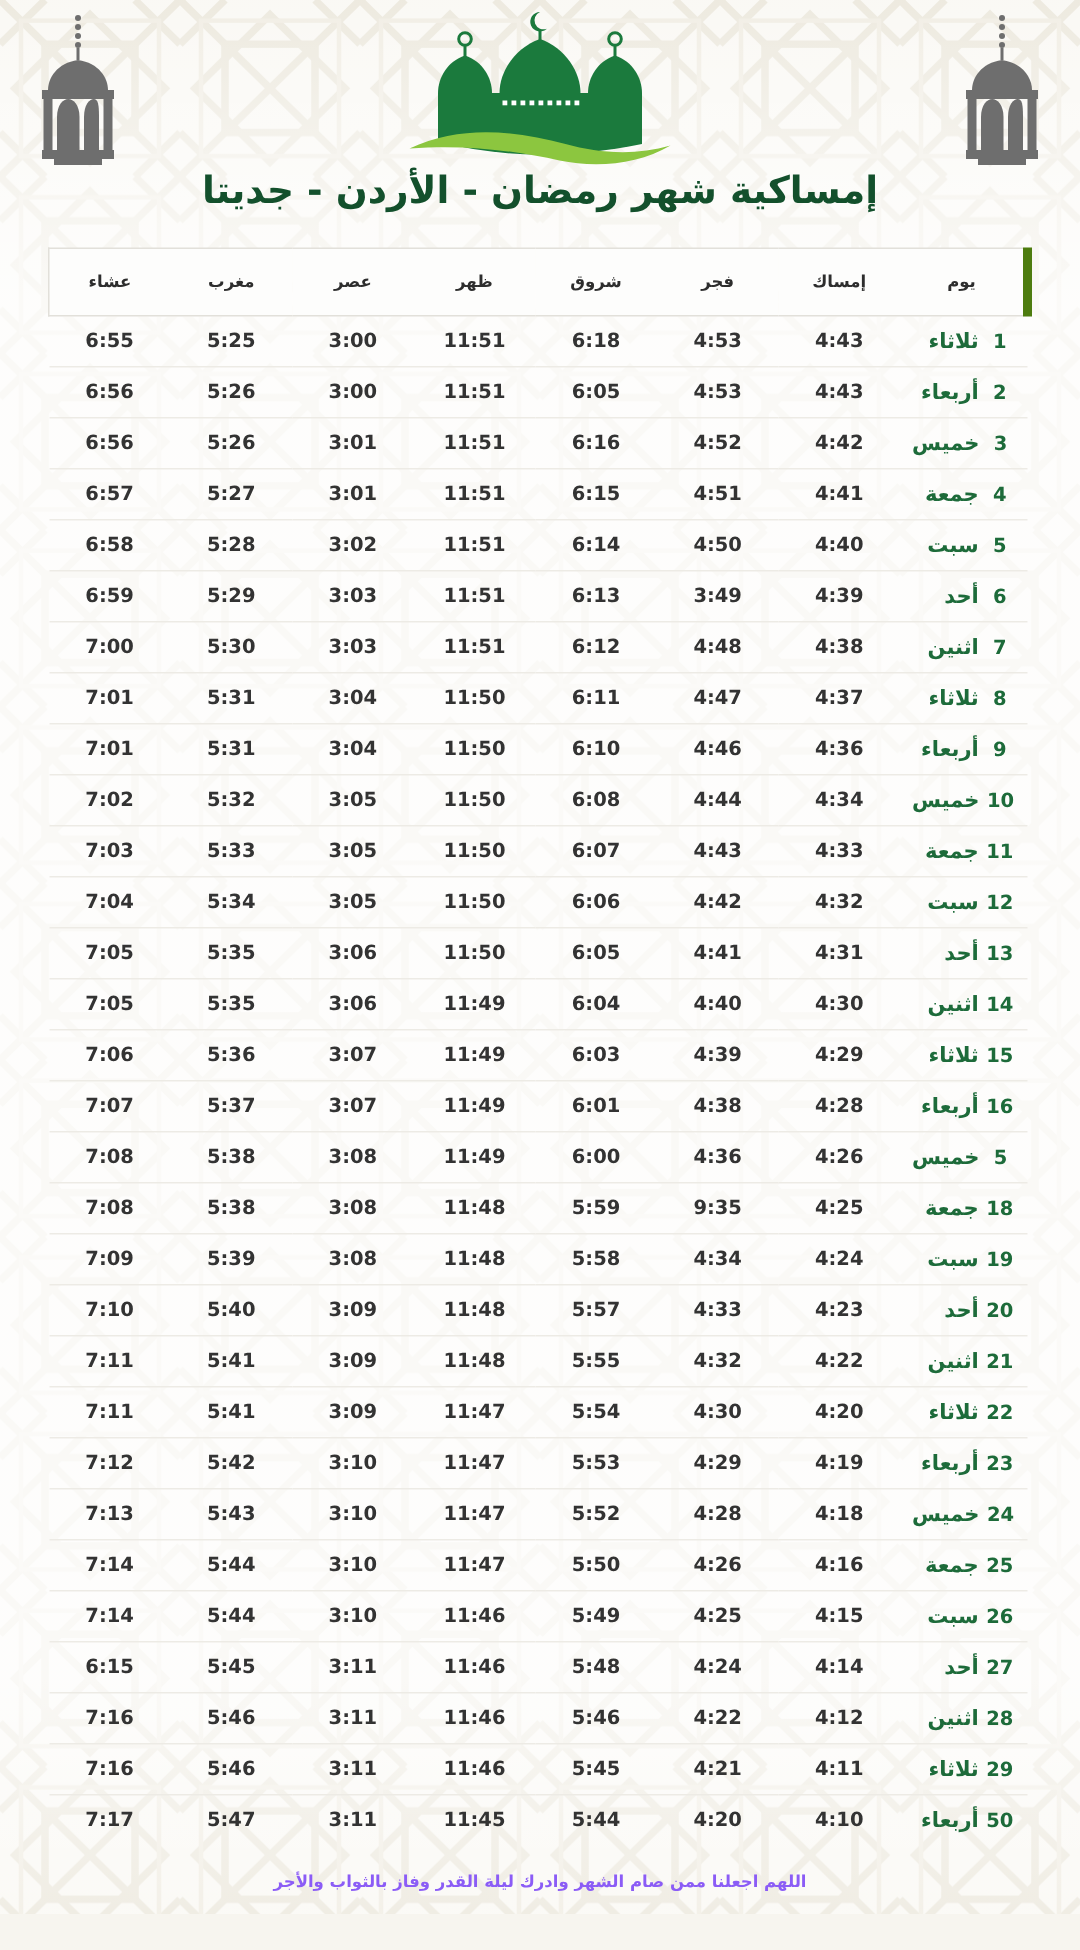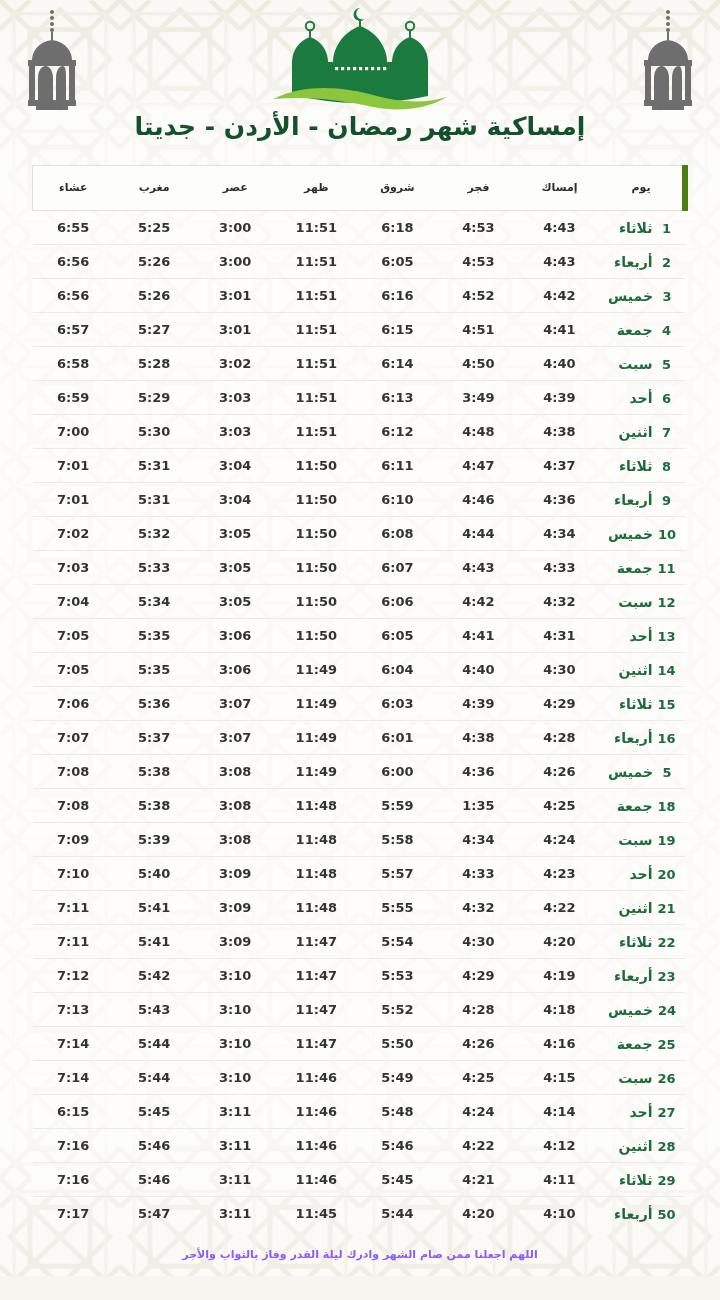--- a/index.html
+++ b/index.html
@@ -472,21 +472,21 @@
               <td>4:36</td>
               <td>6:00</td>
               <td>11:49</td>
               <td>3:08</td>
               <td>5:38</td>
               <td>7:08</td>
             </tr>
             <tr>
               <td class="day-cell"><span class="day-num">18</span><span class="day-name">جمعة</span></td>
               <td>4:25</td>
-              <td>1:35</td>
+              <td>9:35</td>
               <td>5:59</td>
               <td>11:48</td>
               <td>3:08</td>
               <td>5:38</td>
               <td>7:08</td>
             </tr>
             <tr>
               <td class="day-cell"><span class="day-num">19</span><span class="day-name">سبت</span></td>
               <td>4:24</td>
               <td>4:34</td>

